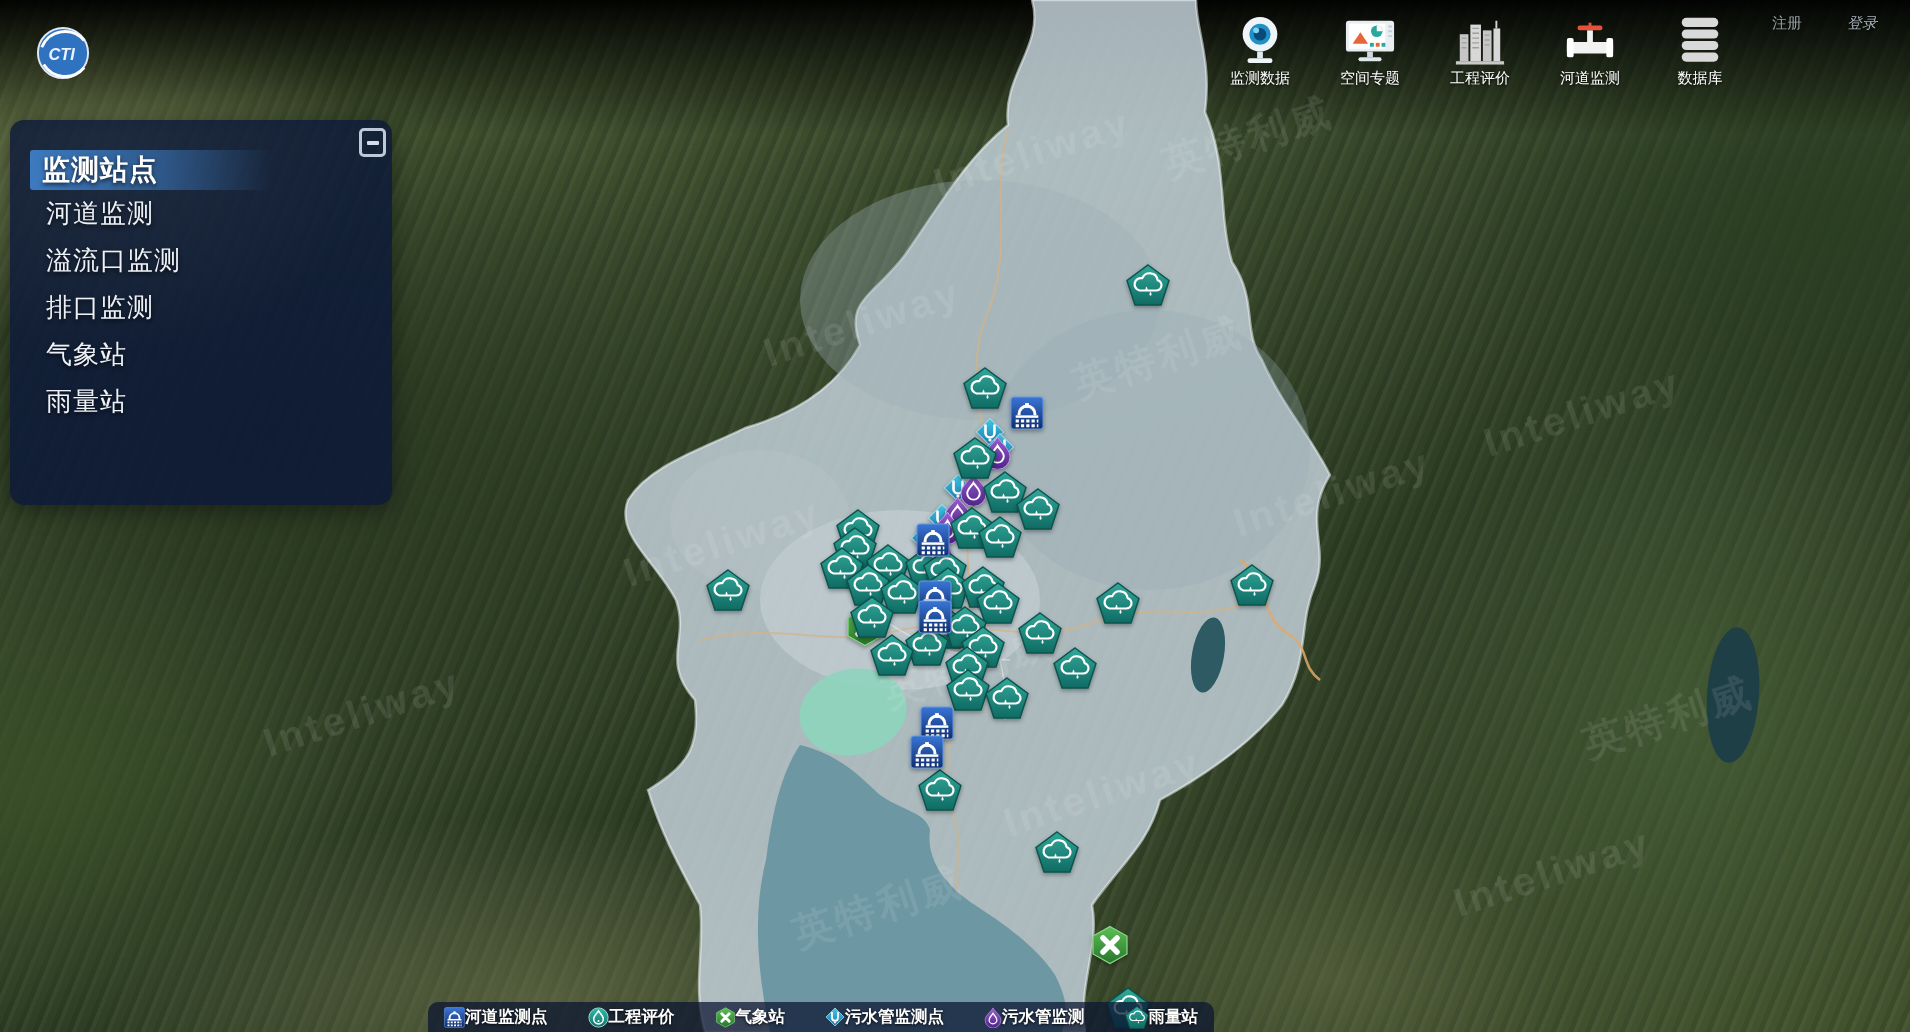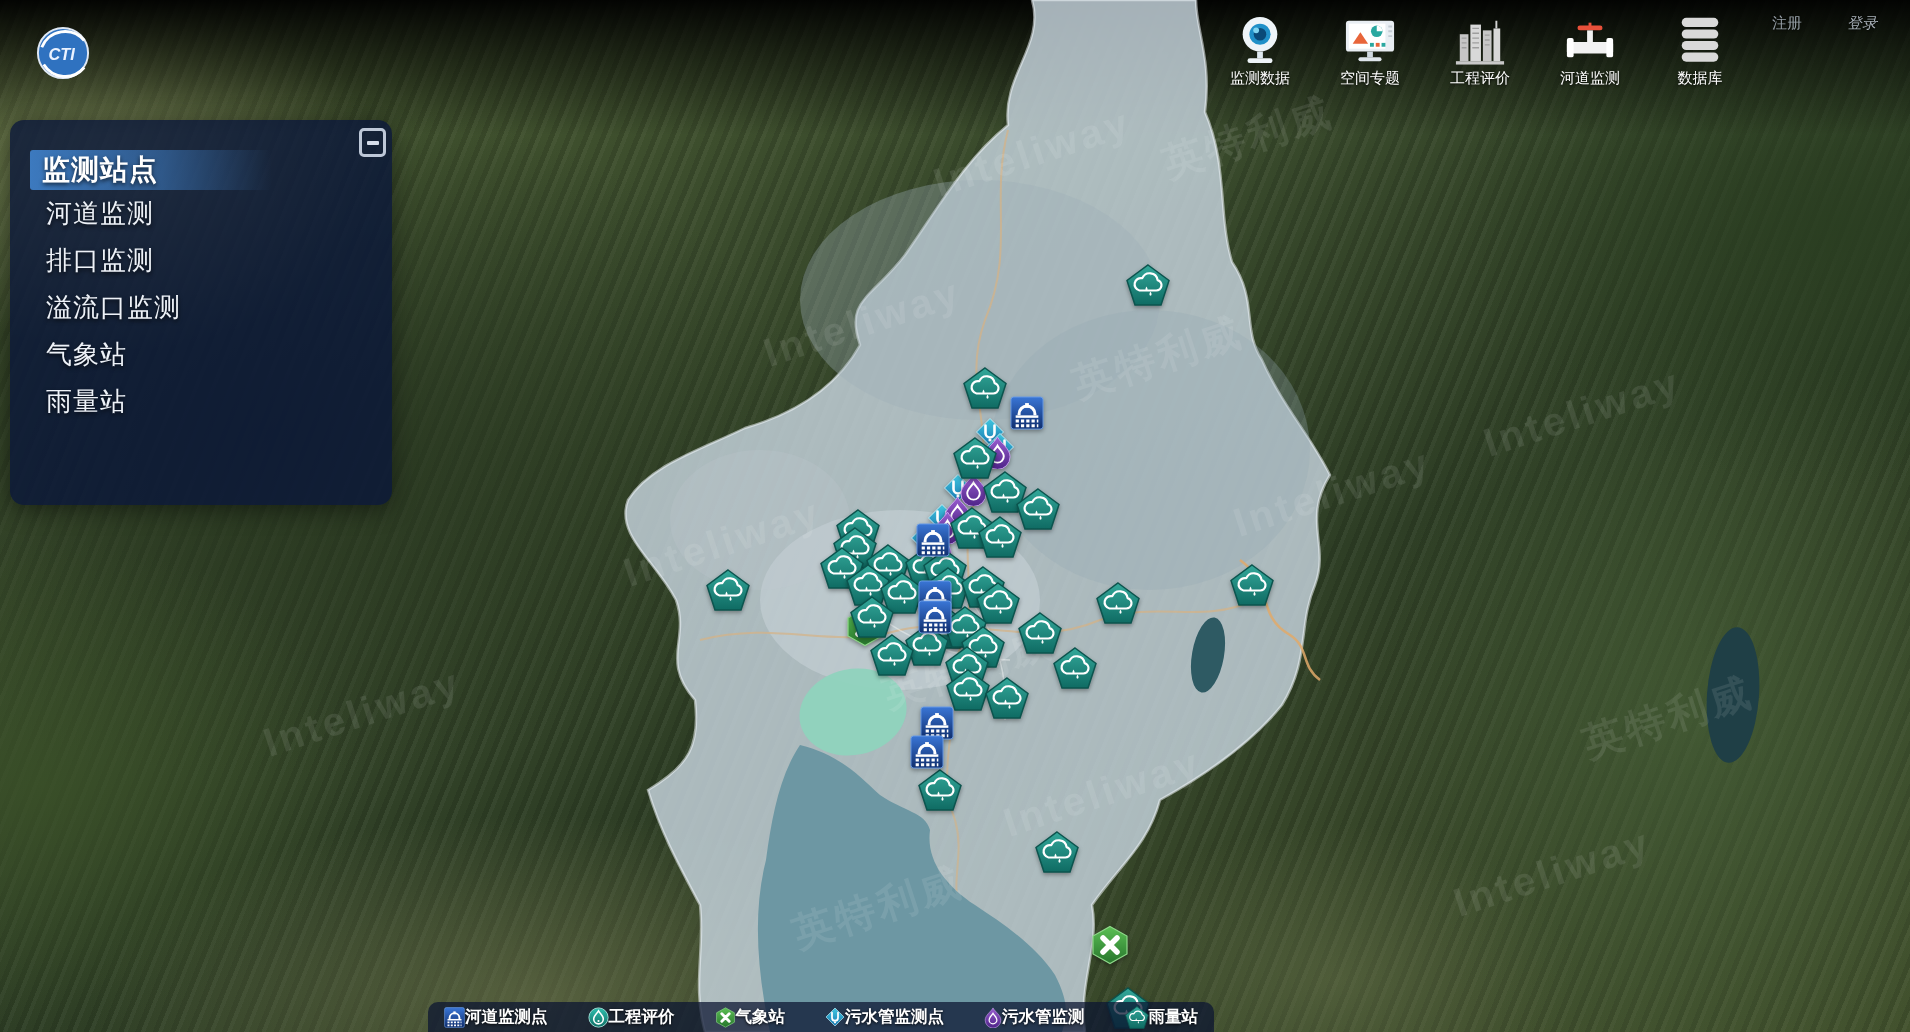--- a/index.html
+++ b/index.html
@@ -544,22 +544,22 @@
 
   <aside id="panel">
     <div id="panel-min">
       <div class="bar"></div>
     </div>
     <div id="panel-head">
       <span id="panel-title">监测站点</span>
     </div>
     <ul id="panel-list">
         <li>河道监测</li>
+        <li>溢流口监测</li>
         <li>排口监测</li>
-        <li>溢流口监测</li>
         <li>气象站</li>
         <li>雨量站</li>
       </ul>
   </aside>
 
   <div id="legend">
       <div class="lg-item">
         <svg class="lg-ic lg-river">
           <use href="#m-river"></use>
         </svg>

